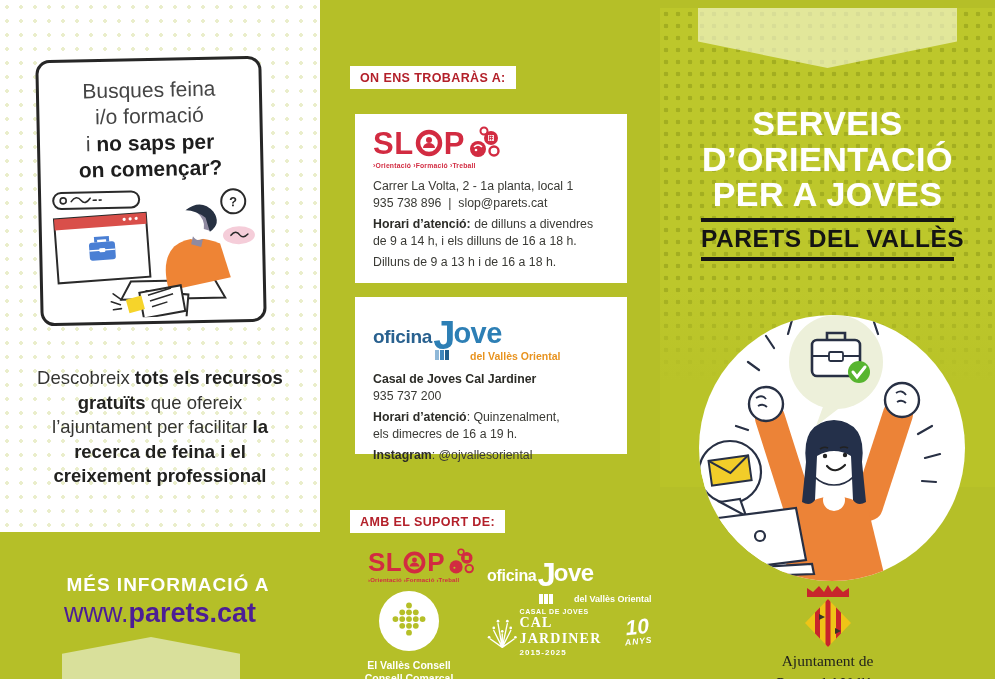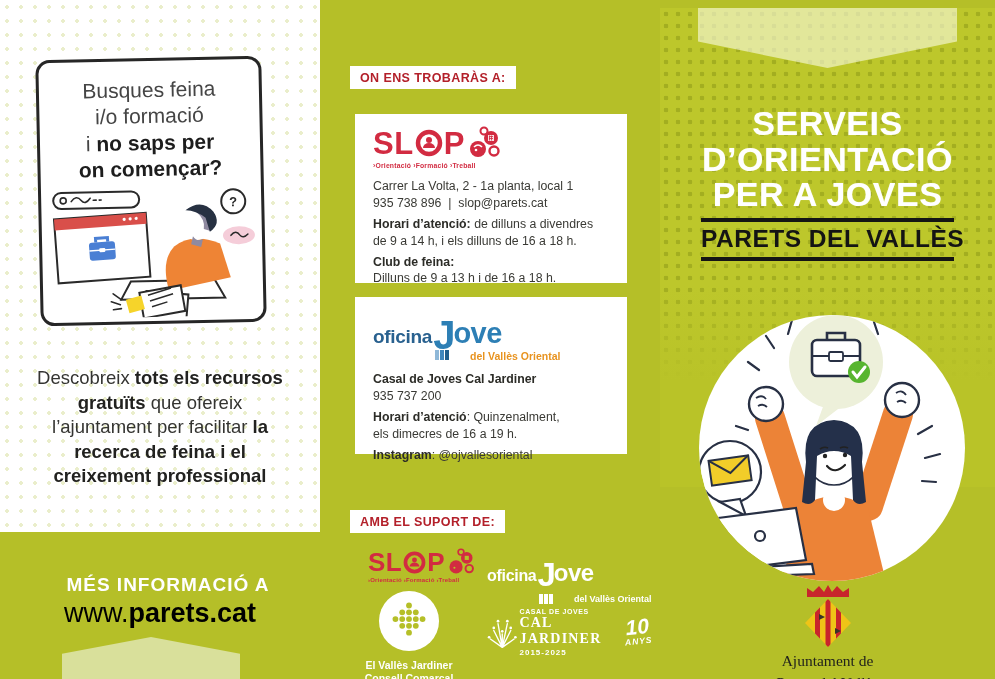--- a/index.html
+++ b/index.html
@@ -28,21 +28,21 @@
     text-align:center;font-size:18.5px;line-height:1.33;color:#343431;
   }
   .desc b{ color:#222220;}
   .left-green{ position:absolute;left:0;top:532px;width:320px;height:147px;background:#b5bf28;}
   .more-info{
     position:absolute;left:8px;top:42px;width:320px;text-align:center;
     color:#fff;font-weight:800;font-size:19px;letter-spacing:1px;
   }
   .site{
     position:absolute;left:0;top:66px;width:320px;text-align:center;
-    color:#000000;font-size:27px;font-weight:400;
+    color:#4c1d95;font-size:27px;font-weight:400;
   }
   .site b{ font-weight:800;}
   .house{
     position:absolute;left:62px;top:105px;width:178px;height:42px;background:#d9e09b;
     clip-path:polygon(50% 0,100% 40%,100% 100%,0 100%,0 40%);
   }
   
   .badge{
     position:absolute;left:350px;background:#fff;color:#b3202a;
     font-weight:800;font-size:12.5px;letter-spacing:.4px;
@@ -235,21 +235,20 @@
           </div>
           <div class="slop-tagline">›Orientació  ›Formació  ›Treball</div>
         </div>
       </div>
       <div><span>Carrer La Volta, 2 - 1a planta, local 1</span></div>
       <div><span>935 738 896</span>&nbsp; <span>|</span>&nbsp; <span>slop@parets.cat</span></div>
       <div class="gap"></div>
       <div><b>Horari d’atenció:</b><span> de dilluns a divendres</span></div>
       <div>de 9 a 14 h, i els dilluns de 16 a 18 h.</div>
       <div class="gap"></div>
-      <div><b>Club de feina:</b></div>
       <div>Dilluns de 9 a 13 h i de 16 a 18 h.</div>
     </div>
 
     <div class="card jove-card">
       <div class="jove-logo">
         <div class="jove-row">
           <span class="jove-oficina">oficina</span>
             <span class="jove-j">J</span>
             <span class="jove-ove">ove</span>
         </div>
@@ -319,21 +318,21 @@
             <circle cx="32" cy="30" r="3"></circle>
             <circle cx="39" cy="30" r="3"></circle>
             <circle cx="46" cy="30" r="3"></circle>
           <circle cx="25" cy="37" r="3"></circle>
             <circle cx="32" cy="37" r="3"></circle>
             <circle cx="39" cy="37" r="3"></circle>
           <circle cx="32" cy="44" r="3"></circle>
         </g>
       </svg>
       <div class="consell-text">
-        <div>El Vallès Jardiner</div>
+        <div>El Vallès Consell</div>
         <div>Consell Comarcal</div>
       </div>
     </div>
 
     <div class="jardiner">
       <div class="jardiner-inner">
         <svg width="36" height="46" viewBox="0 0 36 46">
           <g stroke="#fff" stroke-width="1.6" stroke-linecap="round">
             <path d="M18,40 L18,24 M18,40 L8,20 M18,40 L28,20 M18,40 L4,30 M18,40 L32,30 M18,40 L13,12 M18,40 L24,12"></path>
           </g>

